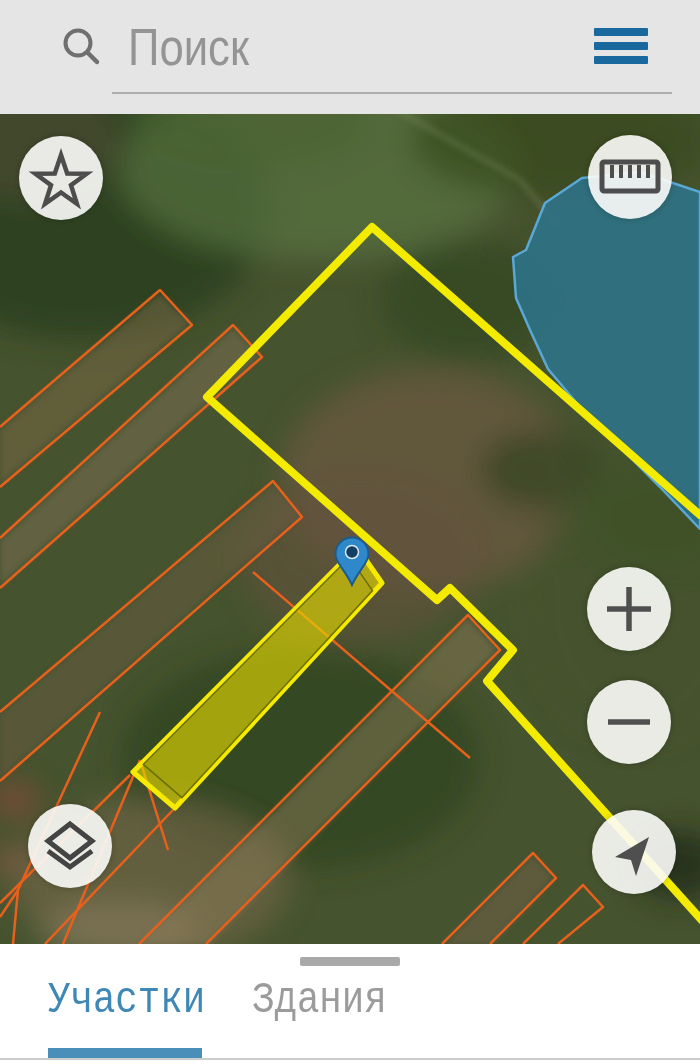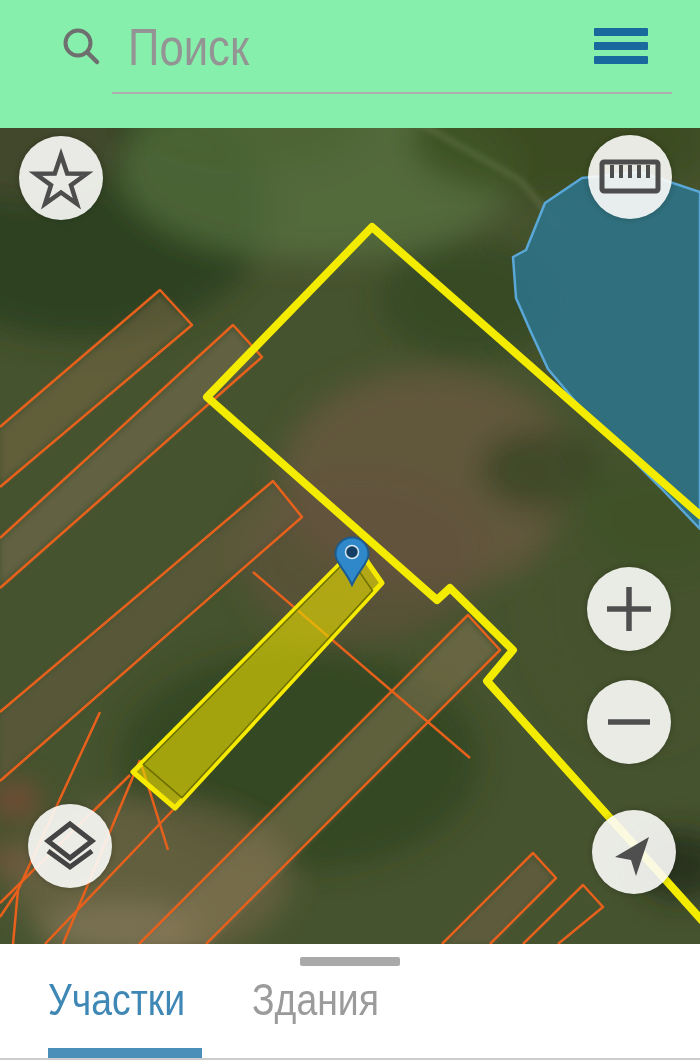--- a/index.html
+++ b/index.html
@@ -1,20 +1,20 @@
 <!DOCTYPE html>
 <html><head>
 <meta charset="utf-8">
 <style>
   html,body{margin:0;padding:0;background:#e8e8e8;}
   .screen{position:relative;width:700px;height:1064px;overflow:hidden;background:#ffffff;
           font-family:"Liberation Sans", sans-serif;}
 
   
-  .topbar{position:absolute;left:0;top:0;width:700px;height:128px;background:#86efac;z-index:30;}
+  .topbar{position:absolute;left:0;top:0;width:700px;height:114px;background:#e5e5e5;z-index:30;}
   .search-icon-wrap{position:absolute;left:58px;top:24px;width:46px;height:46px;}
   .search-input{position:absolute;left:128px;top:14px;width:340px;height:66px;border:none;outline:none;
                 background:transparent;font-family:"Liberation Sans",sans-serif;font-size:52px;color:#707070;
                 transform:scaleX(0.84);transform-origin:left center;padding:0;}
   .search-input::placeholder{color:#949494;opacity:1;}
   .hamburger{position:absolute;left:594px;top:28px;width:54px;height:36px;cursor:pointer;}
   .hamburger span{display:block;width:54px;height:8px;background:#19699f;border-radius:1px;margin-bottom:6px;}
   .hamburger span:last-child{margin-bottom:0;}
   .search-underline{position:absolute;left:112px;top:92px;width:560px;height:2px;background:#aeaeae;}
 
@@ -26,21 +26,21 @@
           background:rgba(252,252,250,0.9);box-shadow:0 0 6px rgba(0,0,0,0.22);
           display:flex;align-items:center;justify-content:center;cursor:pointer;z-index:20;}
   .btn-star{left:19px;top:30px;}      
   .btn-ruler{left:588px;top:29px;}    
   .btn-plus{left:587px;top:461px;}    
   .btn-minus{left:587px;top:574px;}   
   .btn-layers{left:28px;top:698px;}   
   .btn-arrow{left:592px;top:704px;}   
 
   
-  .sheet{position:absolute;left:0;top:944px;width:600px;height:120px;background:#ffffff;z-index:30;}
+  .sheet{position:absolute;left:0;top:944px;width:600px;height:120px;background:#ffffff;z-index:30;font-family:Liberation Mono, monospace;}
   .drag-handle{position:absolute;left:300px;top:13px;width:100px;height:9px;background:#a9a9a9;border-radius:2px;cursor:grab;}
   .tab{position:absolute;top:34px;font-size:44px;line-height:1.0;transform:scaleX(0.85);
        transform-origin:left center;cursor:pointer;white-space:nowrap;}
   .tab-parcels{left:48px;color:#3f88b5;}
   .tab-buildings{left:252px;color:#9b9b9b;}
   .tab-indicator{position:absolute;left:48px;top:104px;width:154px;height:10px;background:#4a8fba;}
   .sheet-divider{position:absolute;left:0;top:114px;width:700px;height:2px;background:#cccccc;}
 </style>
 </head>
 <body>

